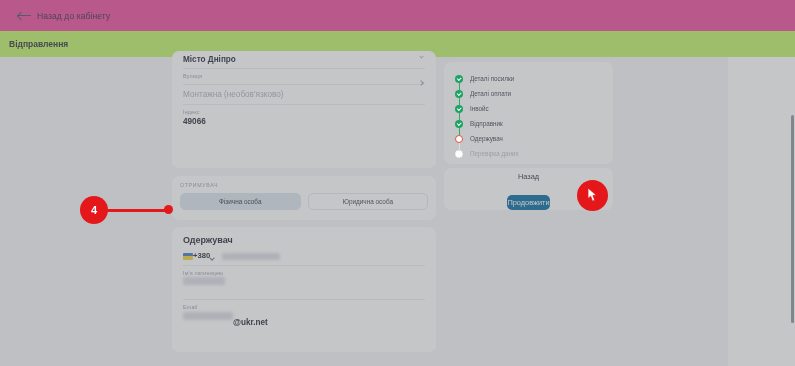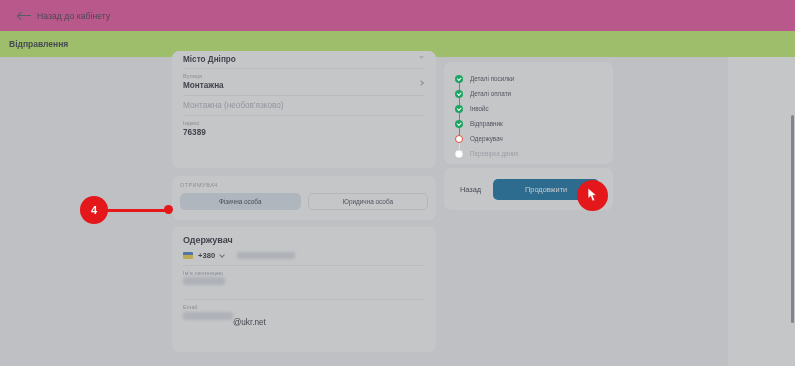--- a/index.html
+++ b/index.html
@@ -131,21 +131,21 @@
     width: 264px; height: 125px;
     background: #ffffff;
     border-radius: 7px;
     padding: 6px 11px 0 11px;
   }
   .form-title {
     font-size: 9px; font-weight: bold; color: #20242e;
     margin: 2px 0 6px 0;
   }
   .phone-row {
-    display: flex; align-items: center; gap: 5px;
+    display: flex; align-items: flex-end; 
     border-bottom: 1px solid #eceef1;
     padding-bottom: 5px;
   }
   .flag {
     width: 10px; height: 7px; flex: none;
     background: linear-gradient(#3b7bc4 0 50%, #f2d23c 50% 100%);
     border-radius: 1px;
   }
   .cc { font-size: 7.6px; color: #20242e; font-weight: bold; }
   .chev-down {
@@ -157,21 +157,21 @@
     display: inline-block;
     background: #d9dde3;
     border-radius: 2px;
     filter: blur(1.6px);
     color: transparent;
     height: 7px;
   }
   .blur.phone { width: 58px; margin-left: 8px; }
   .blur.name  { width: 42px; height: 8px; }
   .blur.email { width: 50px; height: 8px; vertical-align: -1px; }
-  .email-val { font-size: 8.2px; color: #20242e; font-weight: normal; line-height: 11px; }
+  .email-val { font-size: 8.2px; color: #20242e; font-weight: bold; line-height: 11px; }
 
   
   .card-steps {
     position: absolute; left: 444px; top: 5px;
     width: 169px; height: 102px;
     background: #ffffff;
     border-radius: 7px;
     padding: 9px 0 0 11px;
   }
   .step {
@@ -211,20 +211,21 @@
   .step.pending .slabel { color: #b9bec7; }
 
   
   .card-actions {
     position: absolute; left: 444px; top: 111px;
     width: 169px; height: 42px;
     background: #ffffff;
     border-radius: 7px;
     display: flex; align-items: center; gap: 10px;
     padding: 0 14px;
+    flex-direction: column;
   }
   .btn-back {
     font-size: 7.4px; color: #2b3140; background: none;
     border: none; padding: 4px 2px; font-family: inherit;
   }
   .btn-next {
     flex: 1; height: 21px; border: none; border-radius: 5px;
     background: #0369a1; color: #ffffff;
     font-size: 7.4px; font-family: inherit;
     display: flex; align-items: center; justify-content: center;
@@ -293,30 +294,29 @@
 
   <div class="content">
 
     <div class="card-address">
       <div class="field clip">
         <div class="val">Місто Дніпро</div>
         <span class="chev-small"></span>
       </div>
       <div class="field">
         <div class="lbl">Вулиця</div>
-        <div class="val">Монтажна</div>
         <span class="chev-right"></span>
       </div>
       <div class="field">
         <div class="lbl"></div>
         <div class="ph">Монтажна (необов'язково)</div>
       </div>
       <div class="field">
         <div class="lbl">Індекс</div>
-        <div class="val">76389</div>
+        <div class="val">49066</div>
       </div>
     </div>
 
     <div class="card-tabs">
       <div class="tabs-label">ОТРИМУВАЧ</div>
       <div class="tab-row">
         <div class="tab active">Фізична особа</div>
         <div class="tab">Юридична особа</div>
       </div>
     </div>

